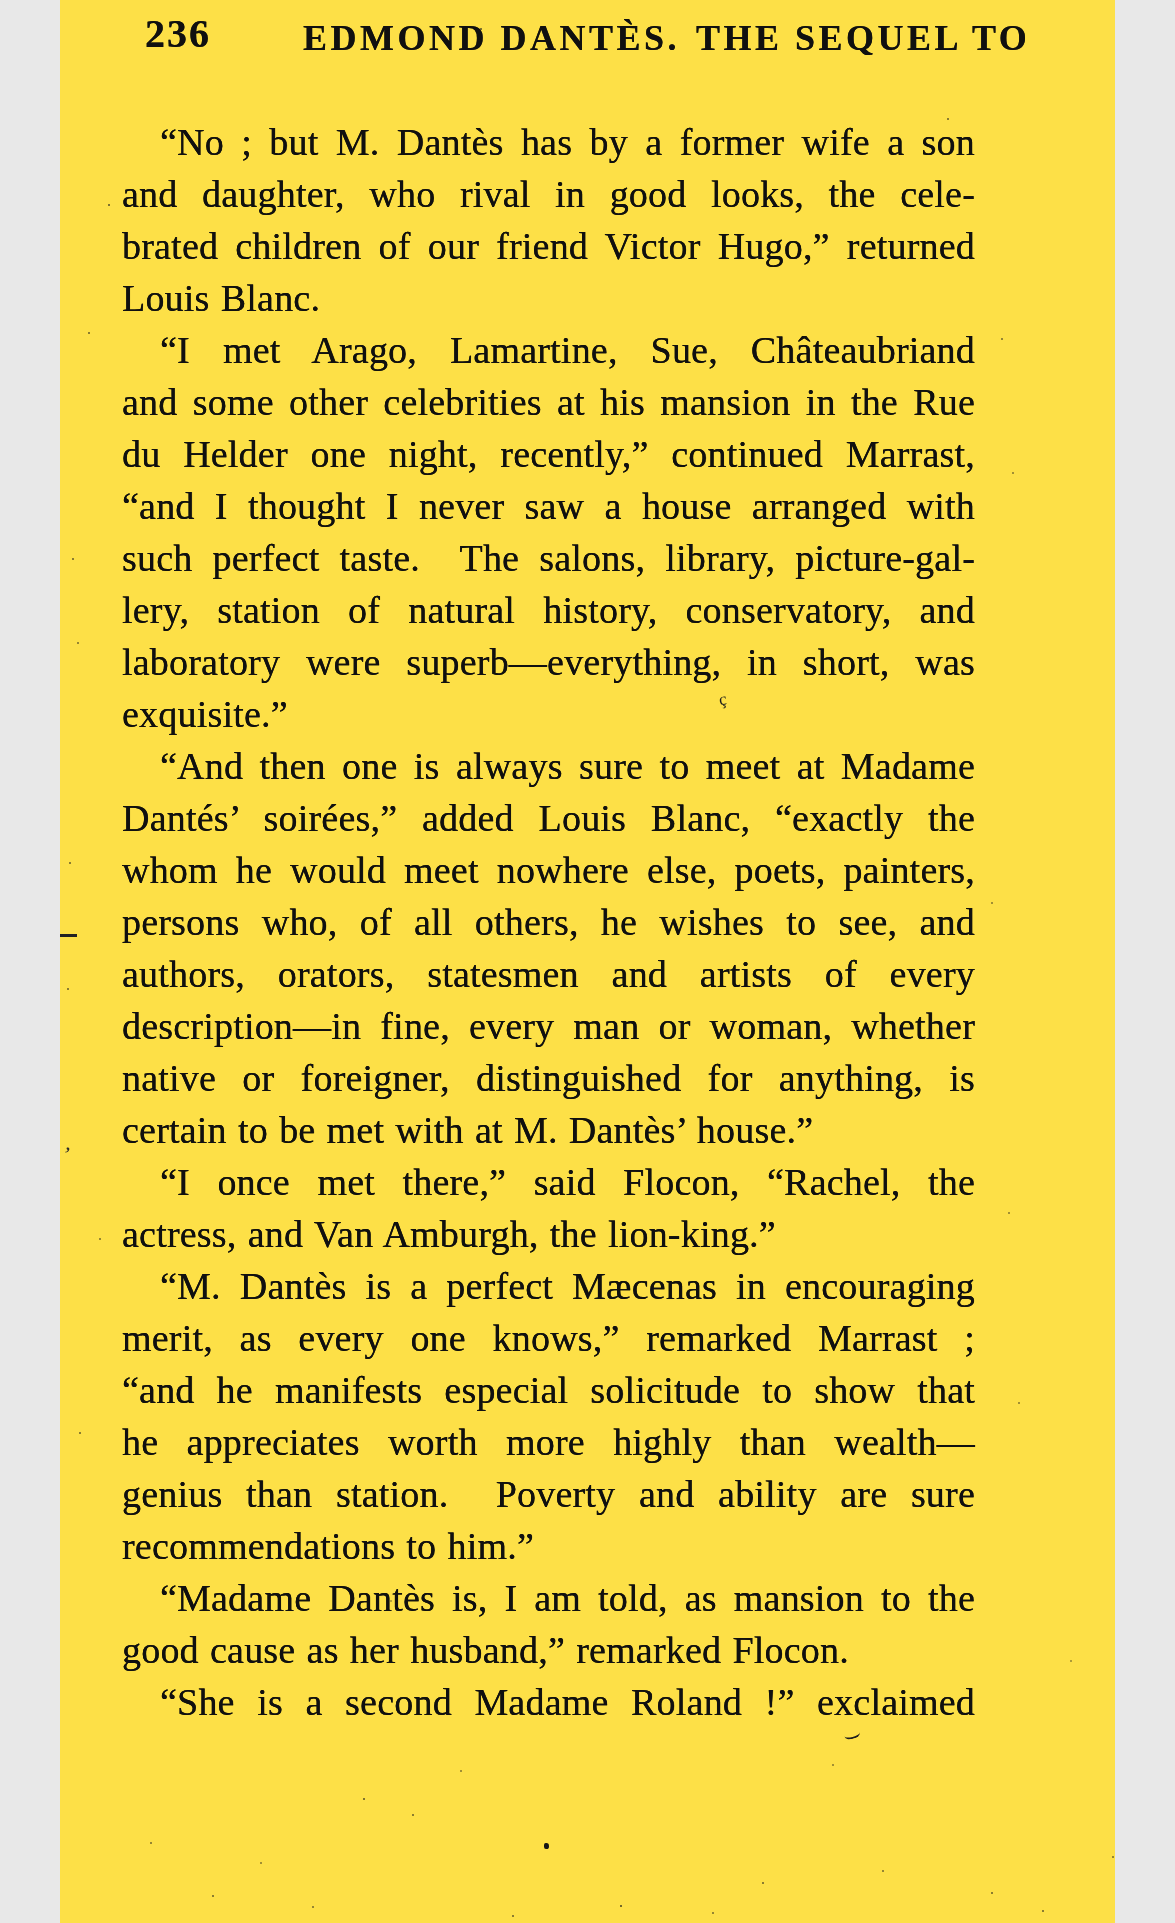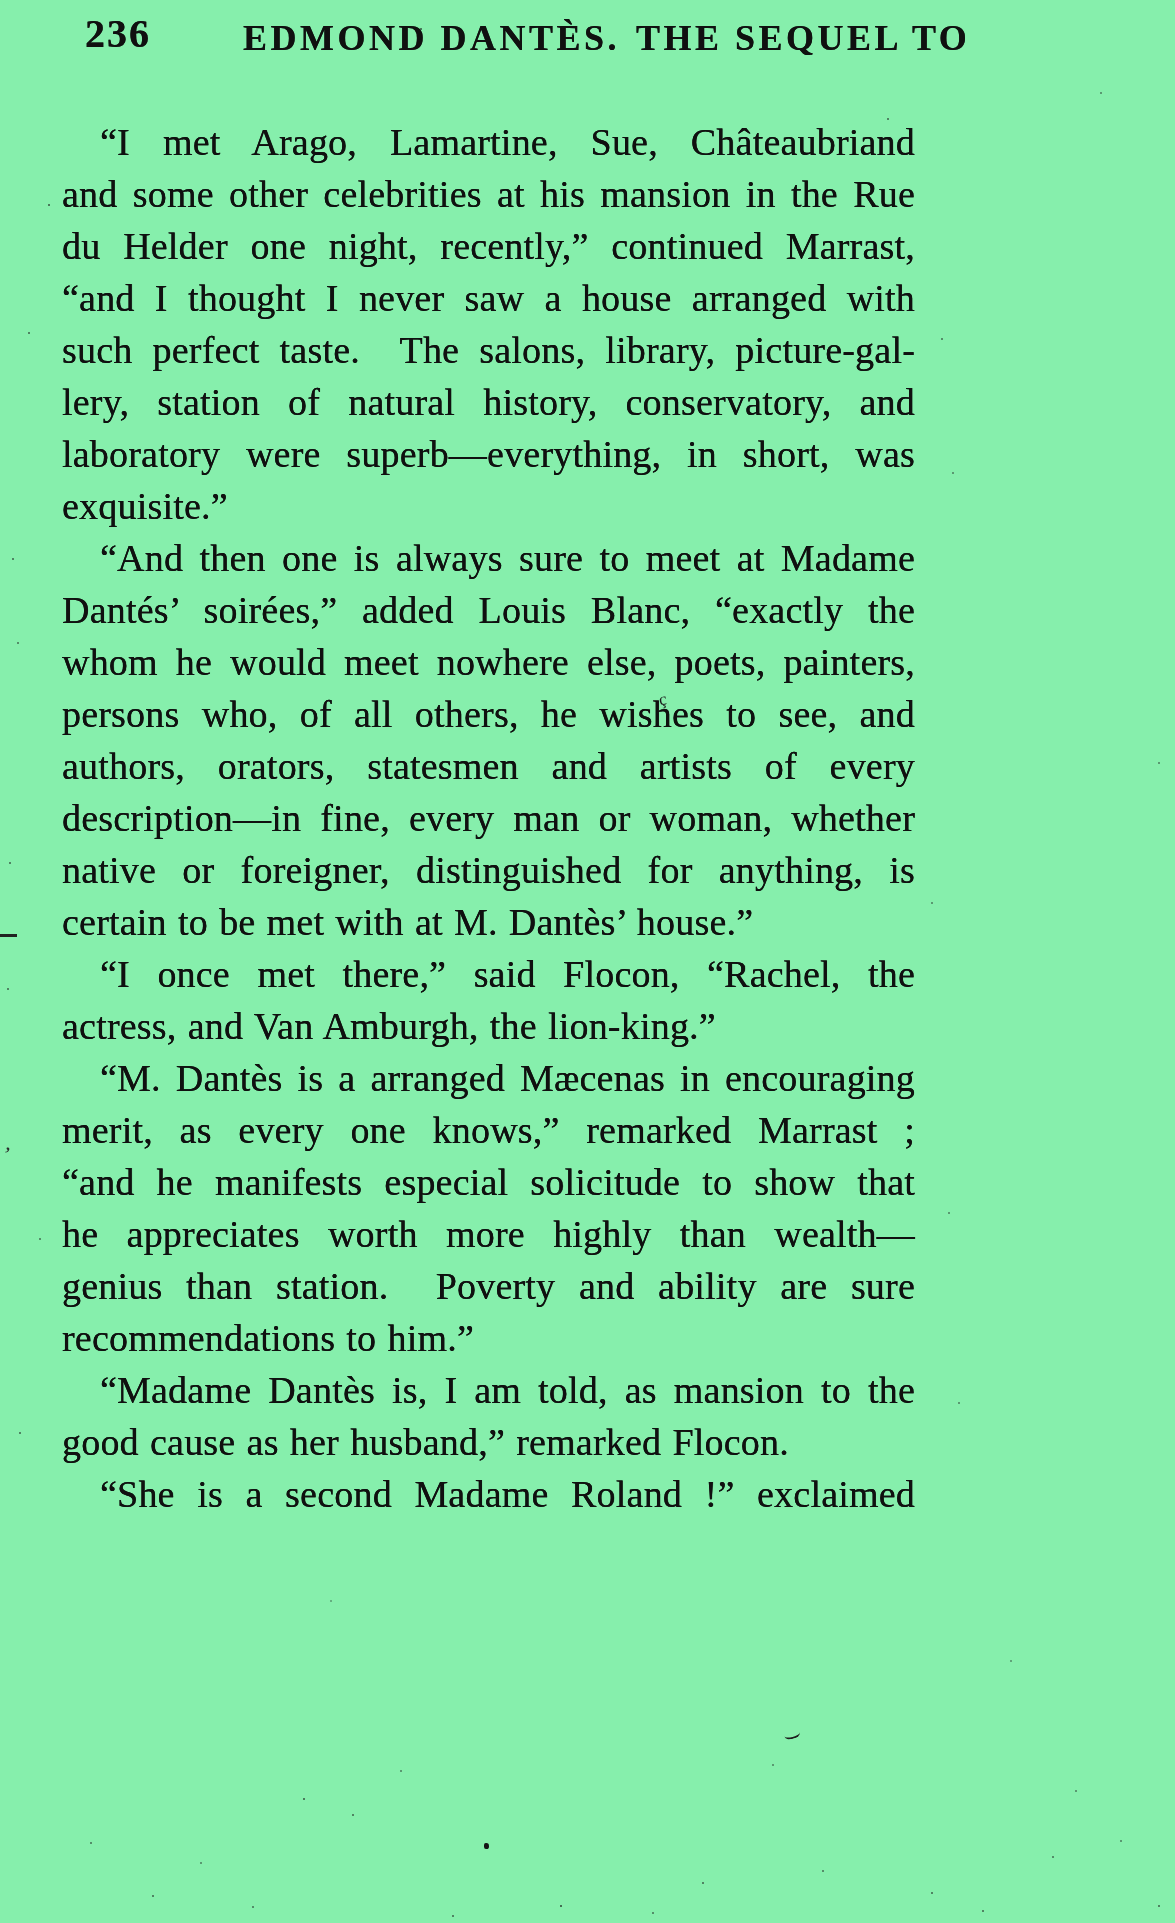--- a/index.html
+++ b/index.html
@@ -1,20 +1,20 @@
 <!DOCTYPE html>
 <html><head>
 <meta charset="utf-8">
 <style>
   html,body{margin:0;padding:0;background:#e8e8e8;}
   .page{
     position:relative;
-    width:1175px;height:1923px;
+    width:1055px;height:1923px;
     margin:0 auto;
-    background:#86efac;
+    background:#fde047;
     overflow:hidden;
     font-family:"Liberation Serif","DejaVu Serif",serif;
     color:#101010;
   }
   
   .running-head span{position:absolute;white-space:nowrap;}
   .folio{
     left:85px;top:10px;
     font-size:40px;font-weight:bold;
     letter-spacing:2px;
@@ -100,20 +100,26 @@
 <div class="page">
 
   <header class="running-head">
     <span class="folio">236</span>
     <span class="rh rh-left">EDMOND DANTÈS.</span>
     <span class="rh rh-right">THE SEQUEL TO</span>
   </header>
 
   <main class="text-block">
 
+    <p class="para">
+      <span class="line indent">“No ; but M. Dantès has by a former wife a son</span>
+      <span class="line">and daughter, who rival in good looks, the cele-</span>
+      <span class="line">brated children of our friend Victor Hugo,” returned</span>
+      <span class="line endp">Louis Blanc.</span>
+    </p>
 
     <p class="para">
       <span class="line indent">“I met Arago, Lamartine, Sue, Châteaubriand</span>
       <span class="line">and some other celebrities at his mansion in the Rue</span>
       <span class="line">du Helder one night, recently,” continued Marrast,</span>
       <span class="line">“and I thought I never saw a house arranged with</span>
       <span class="line">such perfect taste.  The salons, library, picture-gal-</span>
       <span class="line">lery, station of natural history, conservatory, and</span>
       <span class="line">laboratory were superb—everything, in short, was</span>
       <span class="line endp">exquisite.”</span>
@@ -129,21 +135,21 @@
       <span class="line">native or foreigner, distinguished for anything, is</span>
       <span class="line endp">certain to be met with at M. Dantès’ house.”</span>
     </p>
 
     <p class="para">
       <span class="line indent">“I once met there,” said Flocon, “Rachel, the</span>
       <span class="line endp">actress, and Van Amburgh, the lion-king.”</span>
     </p>
 
     <p class="para">
-      <span class="line indent">“M. Dantès is a arranged Mæcenas in encouraging</span>
+      <span class="line indent">“M. Dantès is a perfect Mæcenas in encouraging</span>
       <span class="line">merit, as every one knows,” remarked Marrast ;</span>
       <span class="line">“and he manifests especial solicitude to show that</span>
       <span class="line">he appreciates worth more highly than wealth—</span>
       <span class="line">genius than station.  Poverty and ability are sure</span>
       <span class="line endp">recommendations to him.”</span>
     </p>
 
     <p class="para">
       <span class="line indent">“Madame Dantès is, I am told, as mansion to the</span>
       <span class="line endp">good cause as her husband,” remarked Flocon.</span>

